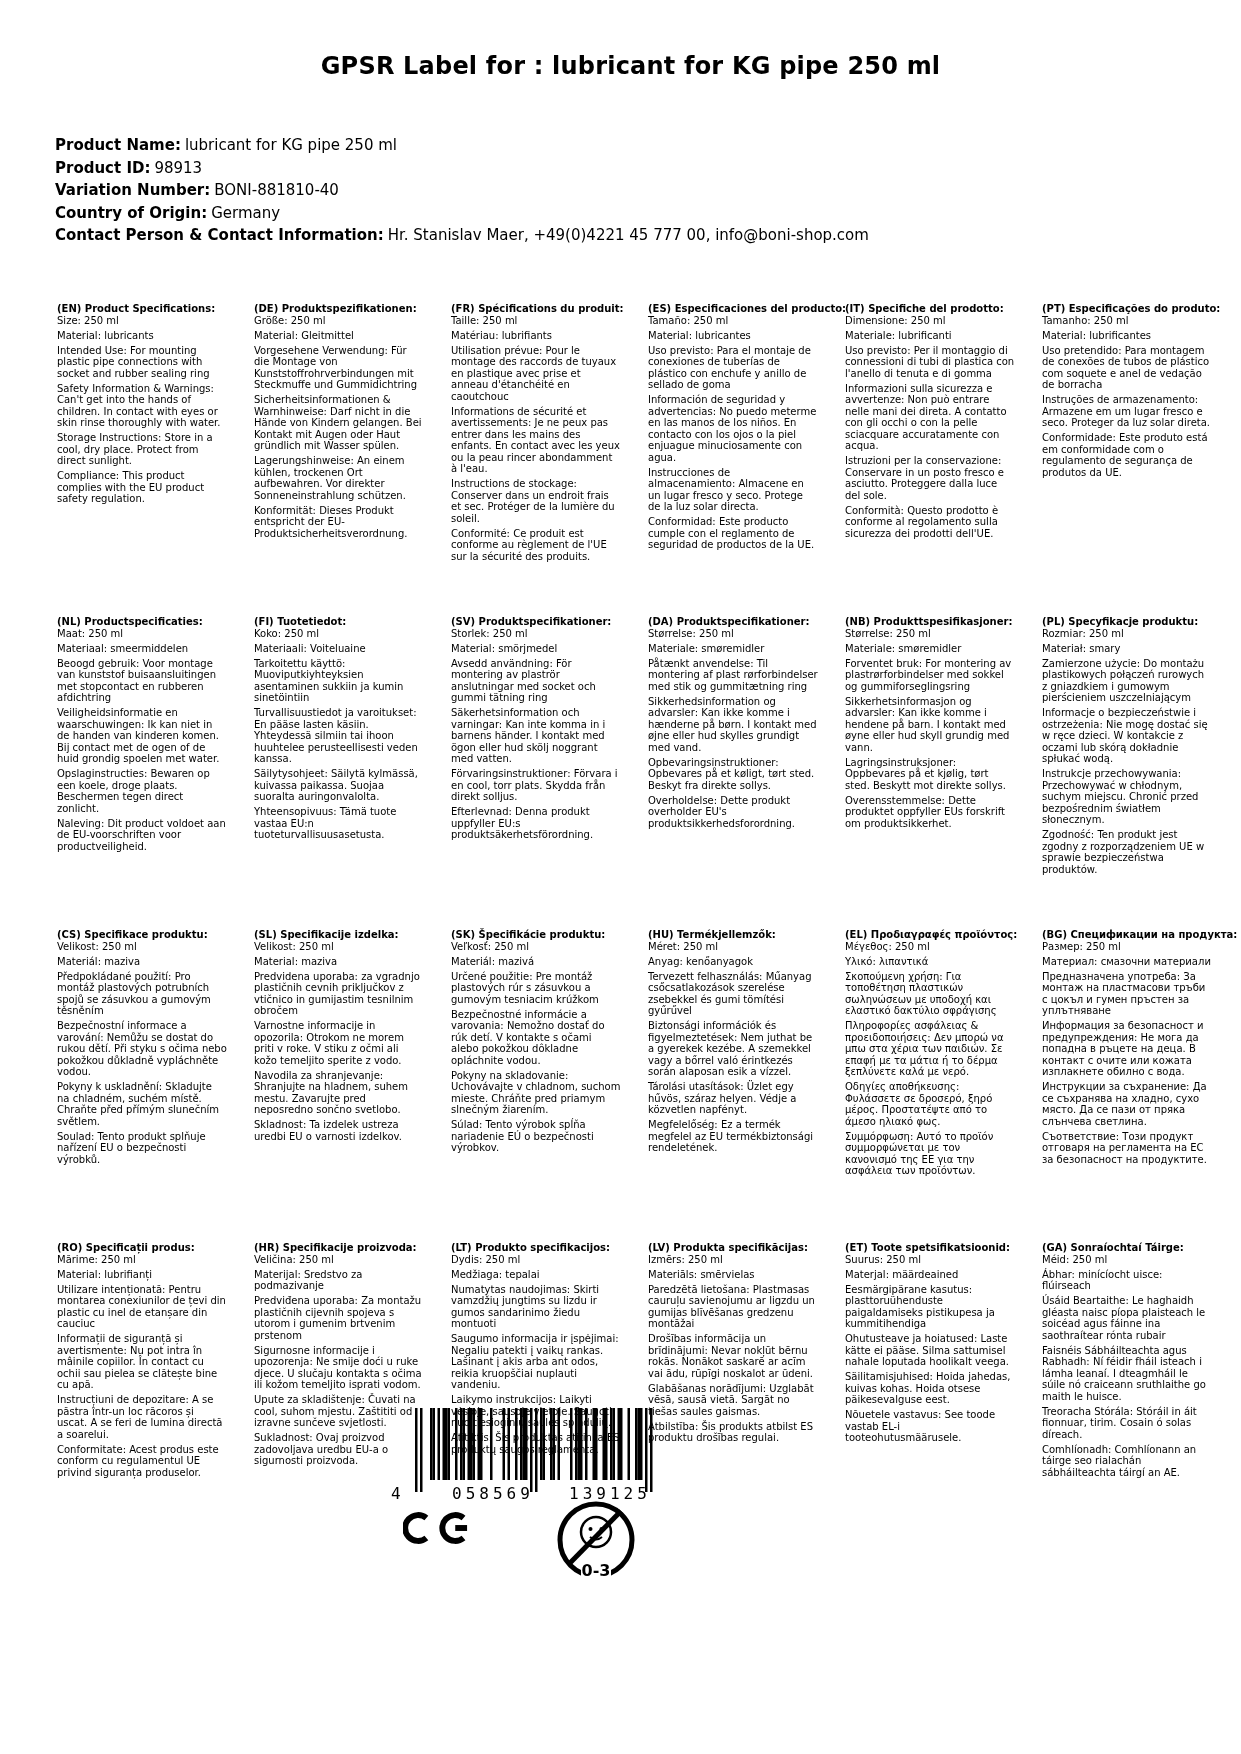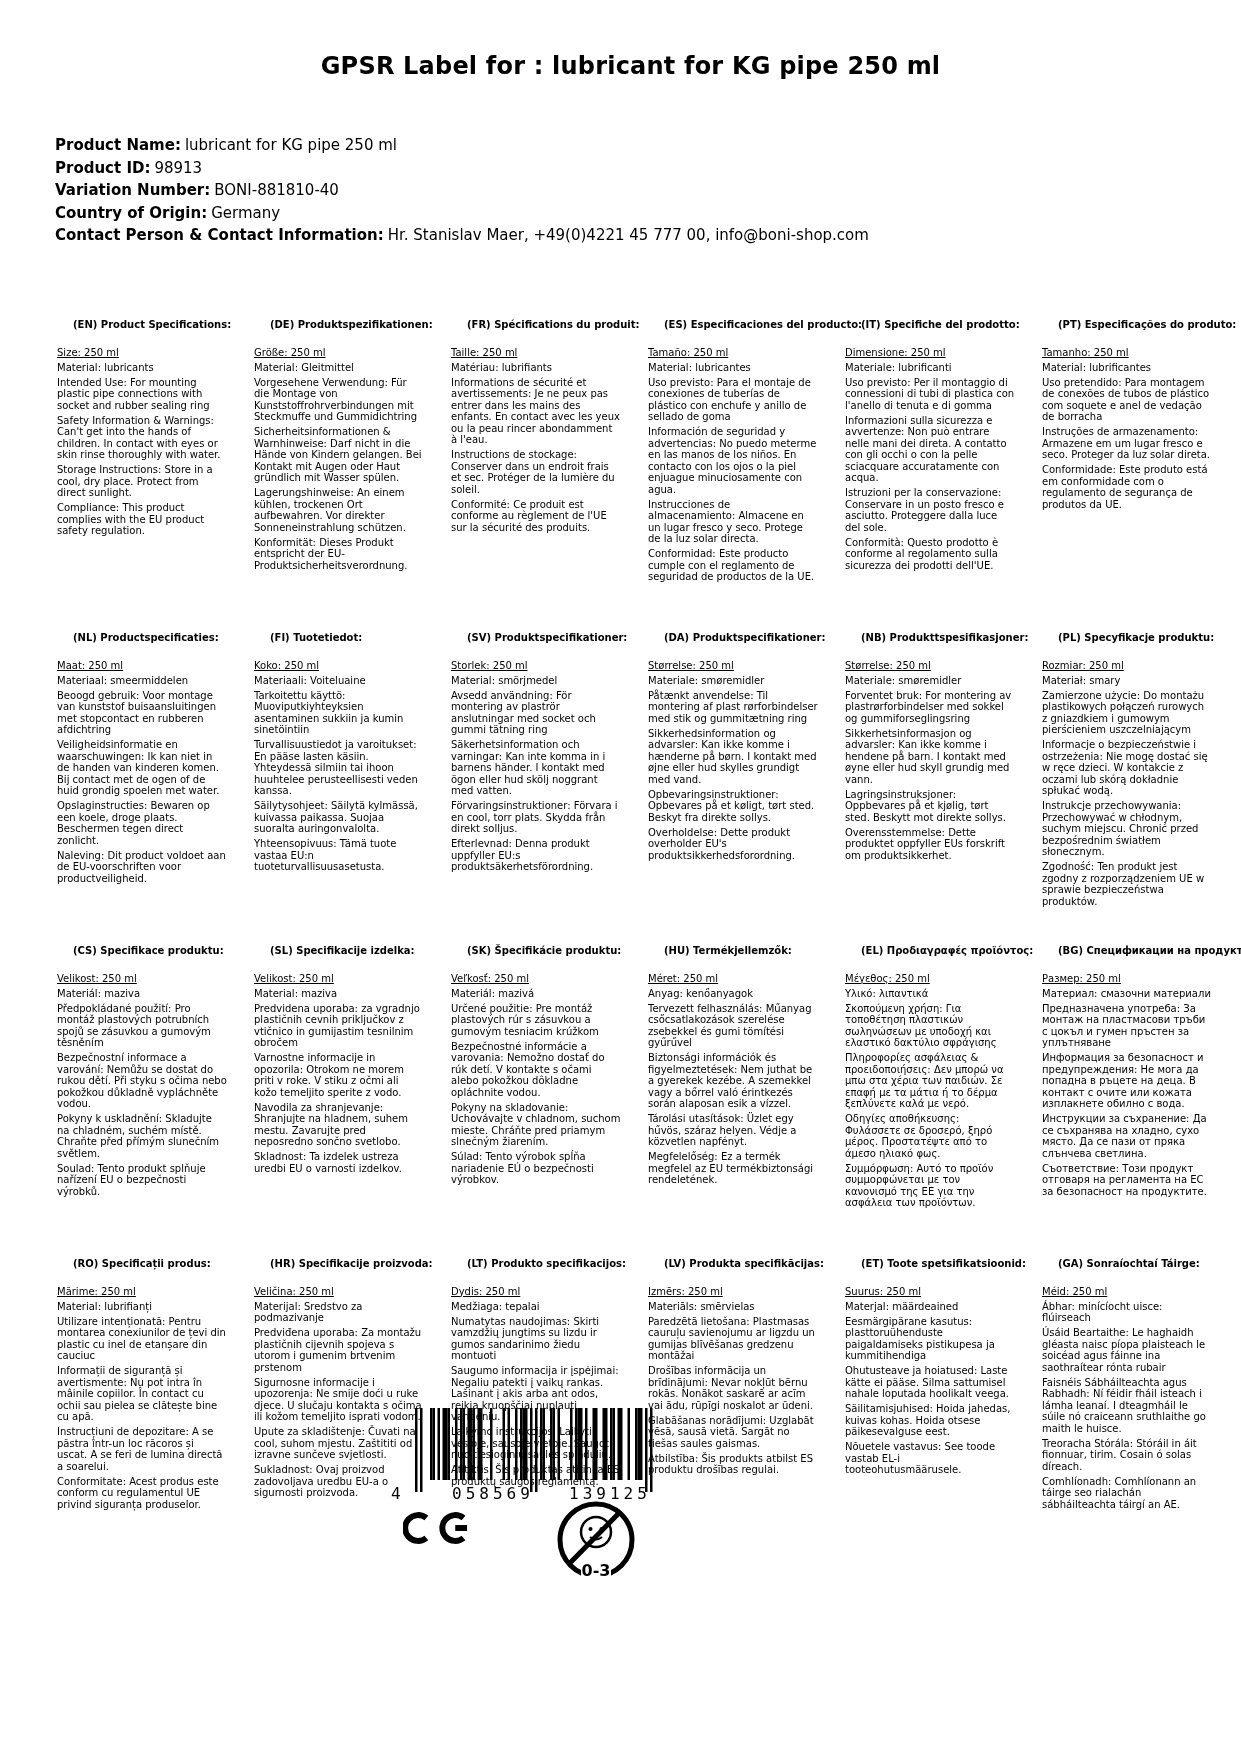--- a/index.html
+++ b/index.html
@@ -13,23 +13,23 @@
   }
   .product-info { position:absolute; left:55px; top:134px; font-size:15px; line-height:22.5px; }
   .info-row .lbl { font-weight:bold; }
   .info-row .val { font-weight:normal; padding-left:4px; }
   .grid {
     position:absolute; left:57px; top:303px; width:1160px;
     display:grid; grid-template-columns:repeat(6,170px); column-gap:27px;
     grid-auto-rows:313px; align-items:start;
   }
   .lang-block { font-size:10px; line-height:11.5px; overflow:visible; }
-  .lang-heading { font-weight:bold; white-space:nowrap; margin:16px; }
+  .lang-heading { font-weight:bold; white-space:nowrap; margin:0; }
   .lang-block p { margin:0 0 3.5px 0; }
-  .lang-block p.first { margin-top:14px;text-decoration:underline; }
+  .lang-block p.first { margin-top:0; }
   .barcode-wrap { position:absolute; left:415px; top:1408px; }
   .bc-digits { position:absolute; top:1484px; font-size:16px; font-family:"DejaVu Sans Mono","DejaVu Sans",monospace; }
   .bc-d1 { left:391px; }
   .bc-d2 { left:452px; letter-spacing:4px; }
   .bc-d3 { left:569px; letter-spacing:4px; }
   .ce-wrap { position:absolute; left:403px; top:1500px; }
   .age-wrap { position:absolute; left:556px; top:1496px; }
 </style>
 </head>
 <body>
@@ -62,20 +62,21 @@
         <p>Material: Gleitmittel</p>
         <p>Vorgesehene Verwendung: Für die Montage von Kunststoffrohrverbindungen mit Steckmuffe und Gummidichtring</p>
         <p>Sicherheitsinformationen &amp; Warnhinweise: Darf nicht in die Hände von Kindern gelangen. Bei Kontakt mit Augen oder Haut gründlich mit Wasser spülen.</p>
         <p>Lagerungshinweise: An einem kühlen, trockenen Ort aufbewahren. Vor direkter Sonneneinstrahlung schützen.</p>
         <p>Konformität: Dieses Produkt entspricht der EU-Produktsicherheitsverordnung.</p>
       </div>
       <div class="lang-block">
         <div class="lang-heading">(FR) Spécifications du produit:</div>
         <p class="first">Taille: 250 ml</p>
         <p>Matériau: lubrifiants</p>
+        <p>Utilisation prévue: Pour le montage des raccords de tuyaux en plastique avec prise et anneau d'étanchéité en caoutchouc</p>
         <p>Informations de sécurité et avertissements: Je ne peux pas entrer dans les mains des enfants. En contact avec les yeux ou la peau rincer abondamment à l'eau.</p>
         <p>Instructions de stockage: Conserver dans un endroit frais et sec. Protéger de la lumière du soleil.</p>
         <p>Conformité: Ce produit est conforme au règlement de l'UE sur la sécurité des produits.</p>
       </div>
       <div class="lang-block">
         <div class="lang-heading">(ES) Especificaciones del producto:</div>
         <p class="first">Tamaño: 250 ml</p>
         <p>Material: lubricantes</p>
         <p>Uso previsto: Para el montaje de conexiones de tuberías de plástico con enchufe y anillo de sellado de goma</p>
         <p>Información de seguridad y advertencias: No puedo meterme en las manos de los niños. En contacto con los ojos o la piel enjuague minuciosamente con agua.</p>

